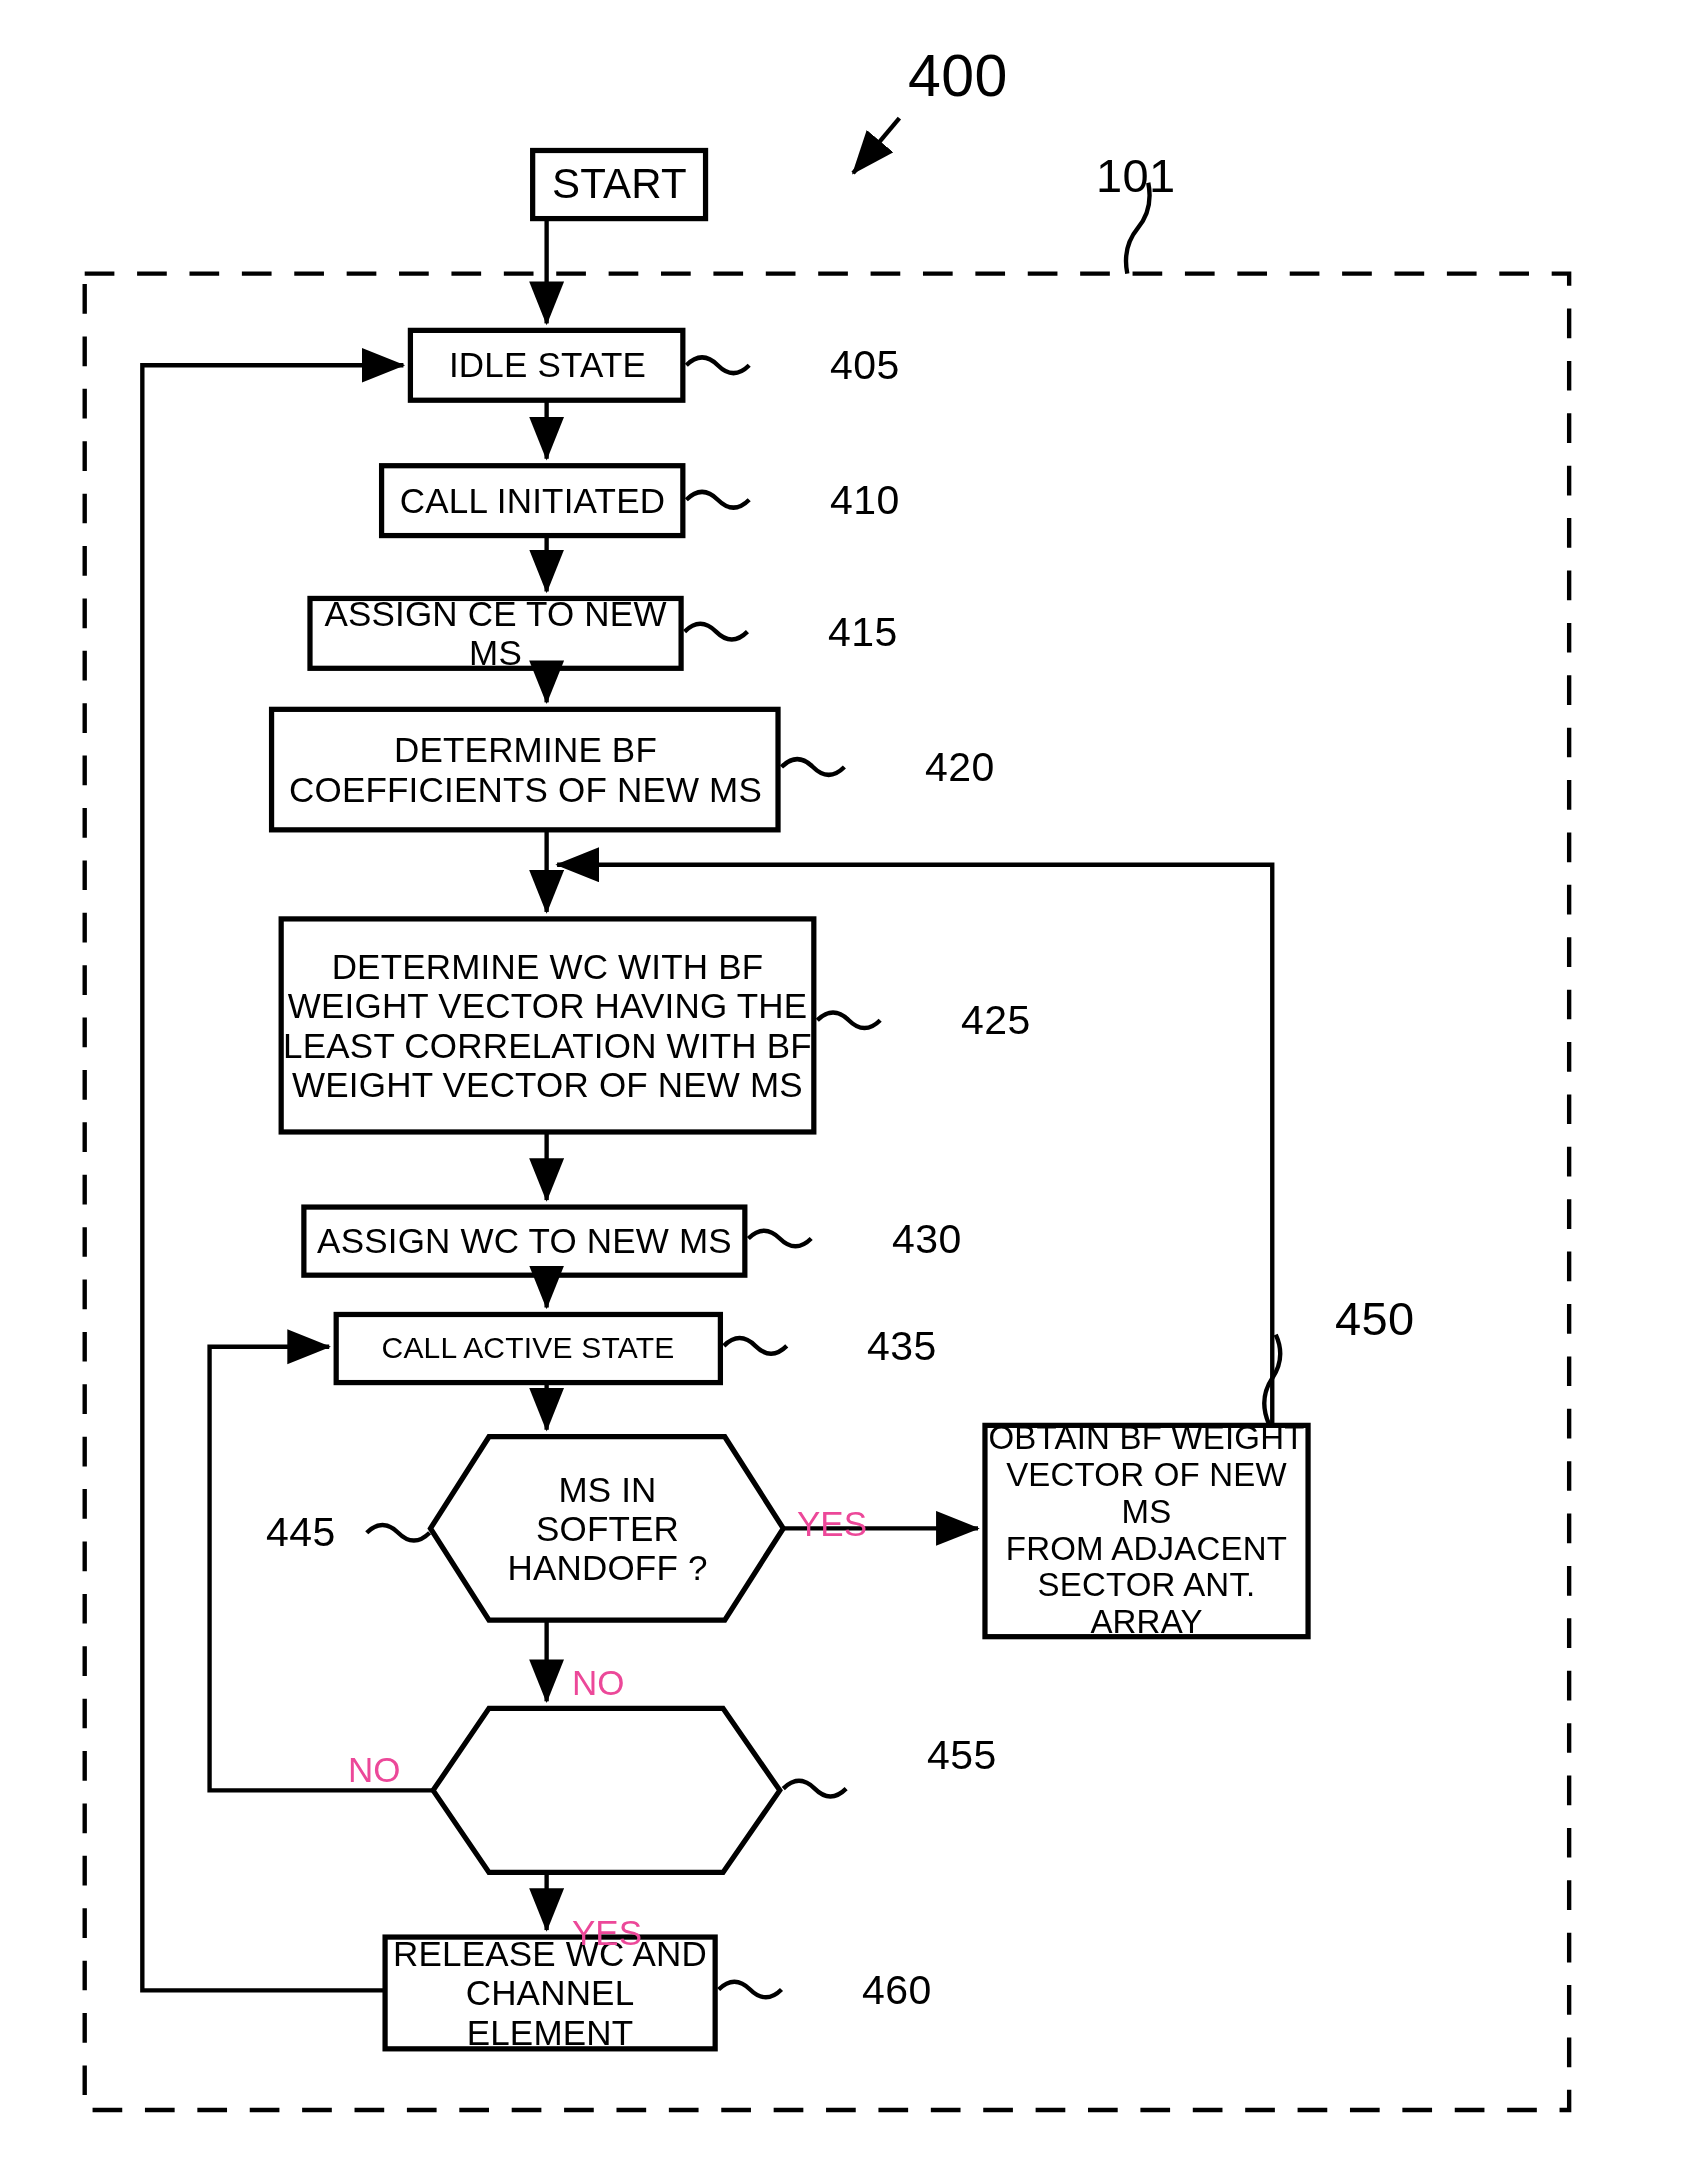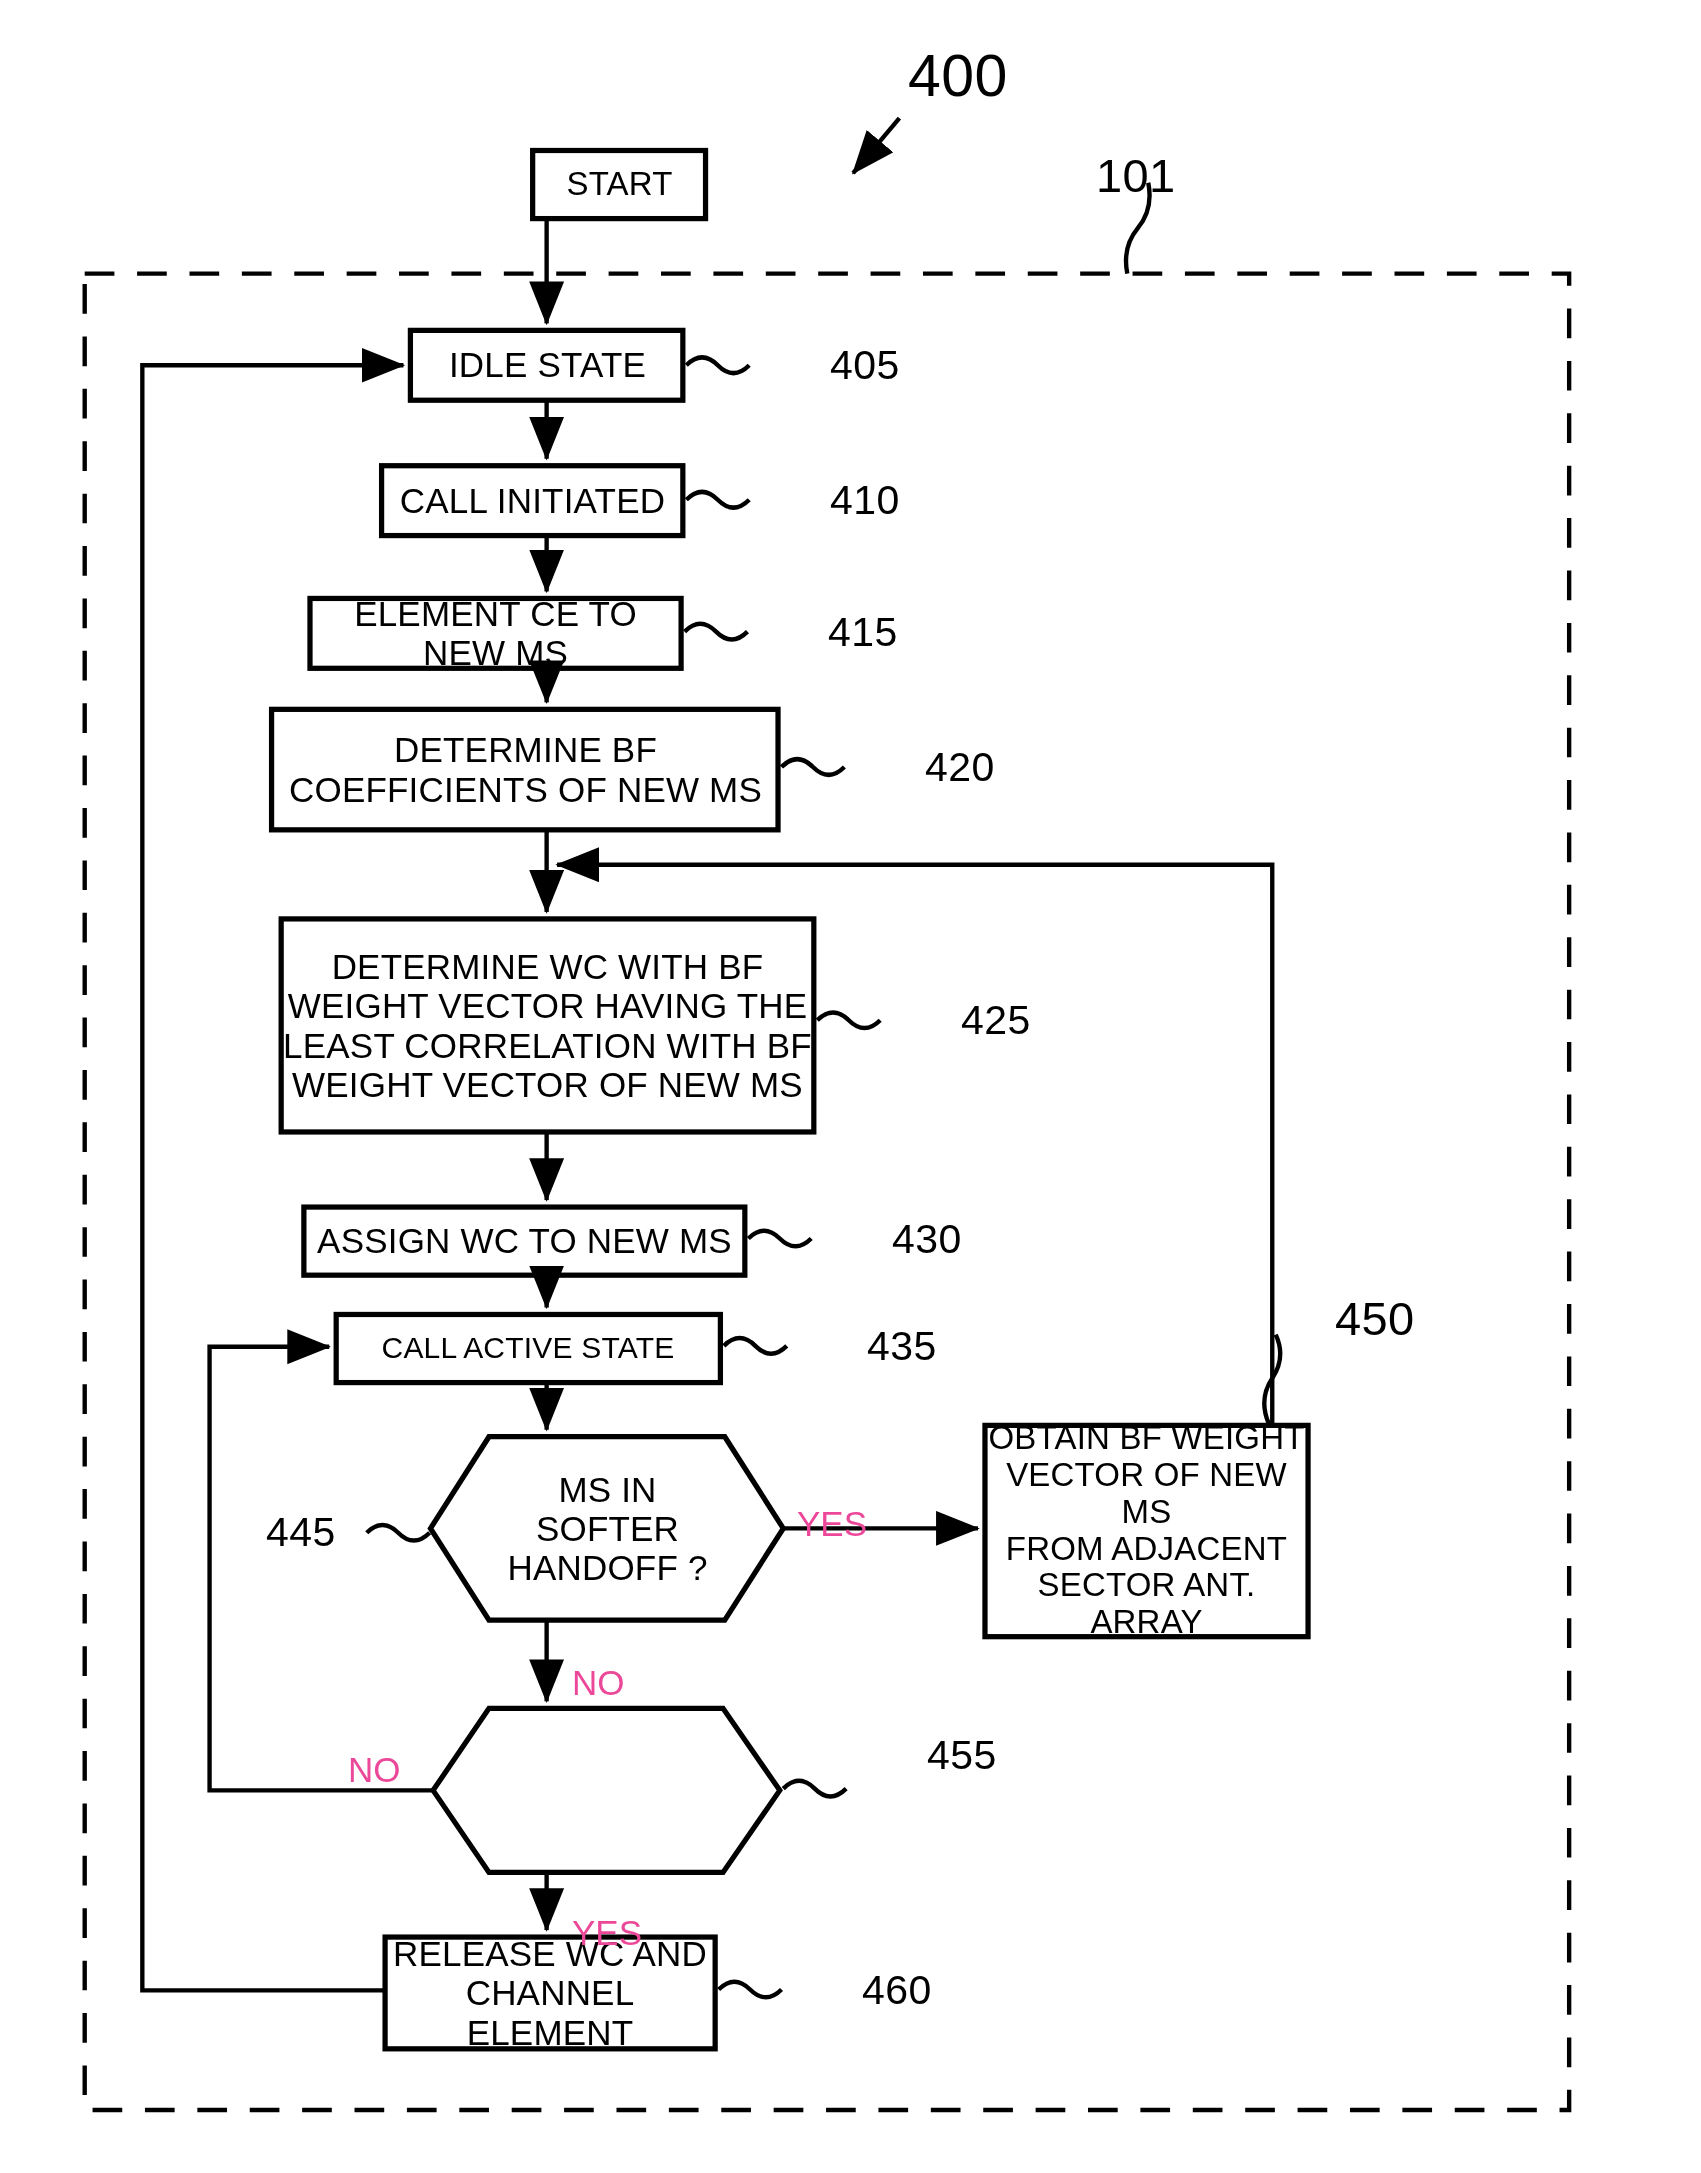--- a/index.html
+++ b/index.html
@@ -115,27 +115,27 @@
       <path d="M 823,2278 q 18,-18 36,0 q 18,18 36,0" stroke-width="5"></path>
       <path d="M 1453,1630 q -12,-28 4,-52 q 16,-24 4,-50" stroke-width="5"></path>
       <path d="M 1245,1310 " stroke-width="5"></path>
       <path d="M 1291,313 q -6,-30 12,-52 q 18,-22 12,-52" stroke-width="5"></path>
 
       <line x1="1030" y1="135" x2="977" y2="198" stroke-width="5" marker-end="url(#arrowhead)"></line>
 
     </g>
   </svg>
 
-  <div class="node-text" style="left:533px; top:150px; width:173px; height:68px; font-size:33px;">START</div>
+  <div class="node-text" style="left:533px; top:150px; width:173px; height:68px; font-size:42px;">START</div>
 
   <div class="node-text" style="left:411px; top:330px; width:273px; height:70px; font-size:35px;">IDLE STATE</div>
 
   <div class="node-text" style="left:382px; top:466px; width:301px; height:70px; font-size:35px;">CALL INITIATED</div>
 
-  <div class="node-text" style="left:310px; top:598px; width:371px; height:70px; font-size:35px;">ELEMENT CE TO NEW MS</div>
+  <div class="node-text" style="left:310px; top:598px; width:371px; height:70px; font-size:35px;">ASSIGN CE TO NEW MS</div>
 
   <div class="node-text" style="left:272px; top:709px; width:507px; height:121px; font-size:35px;">DETERMINE BF
 COEFFICIENTS OF NEW MS</div>
 
   <div class="node-text" style="left:281px; top:919px; width:533px; height:213px; font-size:35px;">DETERMINE WC WITH BF
 WEIGHT VECTOR HAVING THE
 LEAST CORRELATION WITH BF
 WEIGHT VECTOR OF NEW MS</div>
 
   <div class="node-text" style="left:304px; top:1207px; width:441px; height:68px; font-size:35px;">ASSIGN WC TO NEW MS</div>

